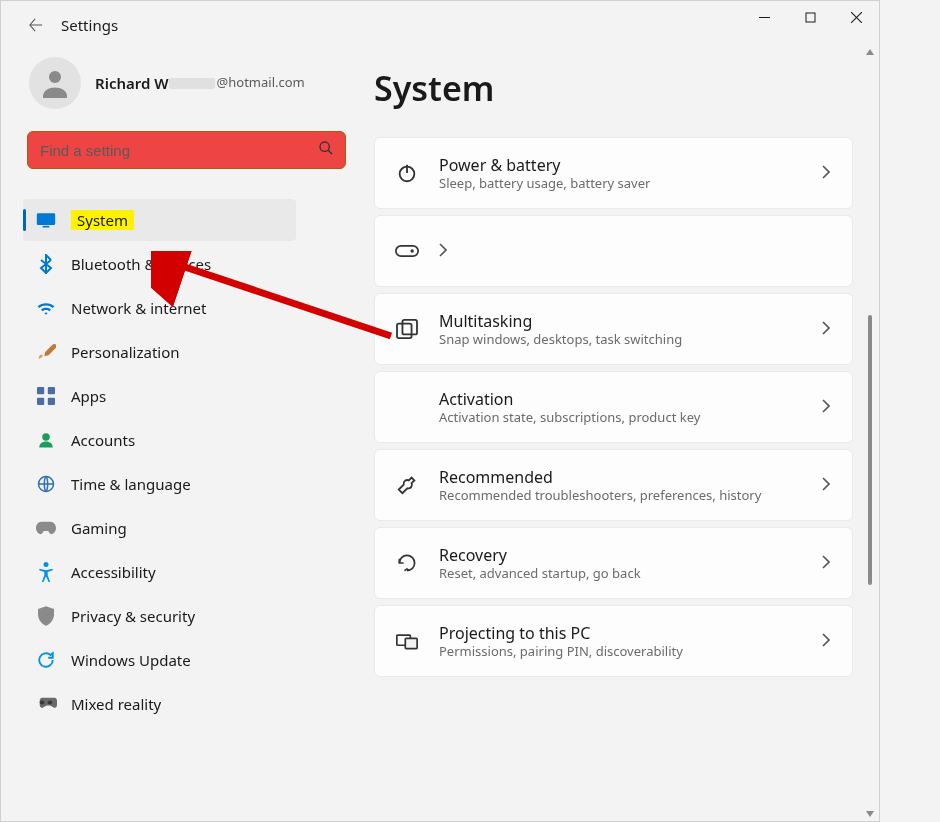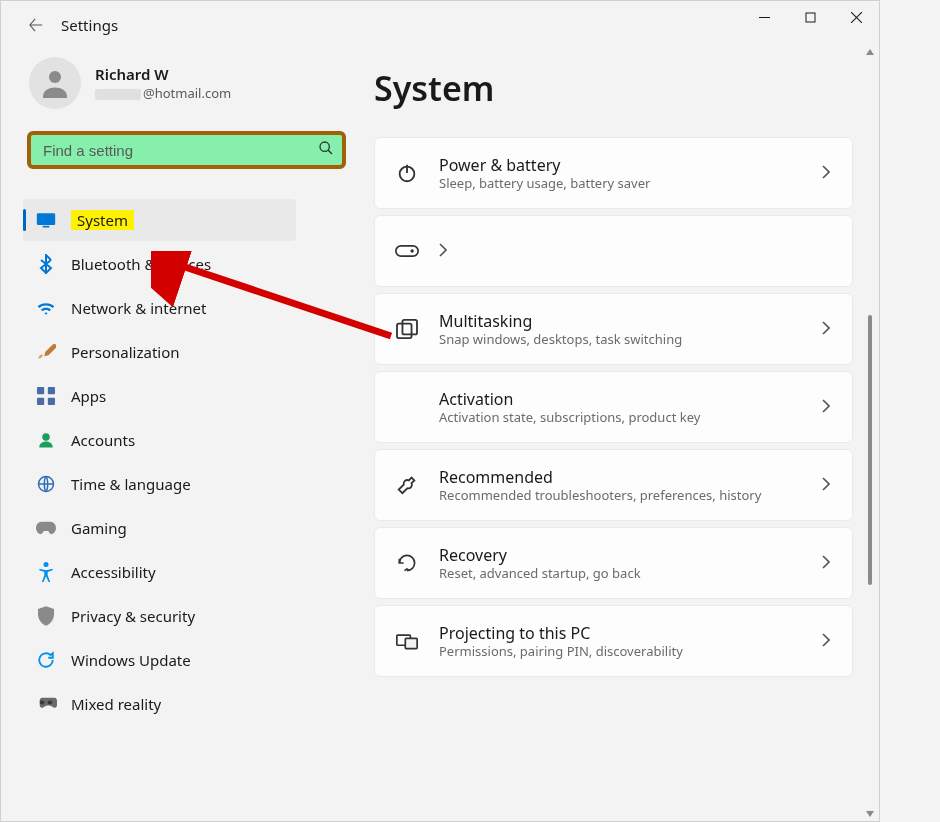--- a/index.html
+++ b/index.html
@@ -8,26 +8,26 @@
 .titlebar { height: 48px; display: flex; align-items: center; padding-left: 24px; }
 .back-btn { width: 22px; height: 22px; display: flex; align-items: center; justify-content: center; margin-right: 14px; color: #555; }
 .title { font-size: 15px; font-weight: 400; color: #1a1a1a; }
 .win-controls { position: absolute; top: 0; right: 0; display: flex; }
 .win-btn { width: 46px; height: 32px; display: flex; align-items: center; justify-content: center; color: #1a1a1a; }
 .content-wrap { display: flex; height: calc(100% - 48px); }
 .sidebar { width: 355px; padding: 8px 6px 0 22px; }
 .profile { display: flex; align-items: center; margin-bottom: 22px; padding-left: 6px; }
 .avatar { width: 52px; height: 52px; border-radius: 50%; background: #e2e2e2; display: flex; align-items: center; justify-content: center; margin-right: 14px; }
 .avatar svg { color: #8a8a8a; }
-.profile-txt { display: flex; flex-direction: column; }
+.profile-txt { display: flex; flex-direction: row; }
 .profile-name { font-size: 15px; font-weight: 600; }
 .profile-email { font-size: 13px; color: #5a5a5a; }
 .profile-email .redact { display: inline-block; width: 46px; height: 11px; background: #e0e0e0; vertical-align: middle; border-radius: 2px; margin-right: 2px; }
 .search-box { position: relative; margin: 0 4px 30px 4px; }
-.search-box input { width: 100%; height: 38px; border: 4px solid #a16207; border-radius: 6px; background: #86efac; padding: 0 40px 0 12px; font-size: 15px; color: #333; outline: none; }
+.search-box input { width: 100%; height: 38px; border: 1px solid #a16207; border-radius: 6px; background: #ef4444; padding: 0 40px 0 12px; font-size: 15px; color: #333; outline: none; }
 .search-box input::placeholder { color: #5a5a5a; }
 .search-box .sicon { position: absolute; right: 12px; top: 50%; transform: translateY(-50%); color: #333; }
 .navlist { list-style: none; }
 .navlist li { position: relative; height: 42px; display: flex; align-items: center; padding-left: 12px; border-radius: 4px; margin: 2px 54px 2px 0; cursor: default; }
 .navlist li.active { background: #e9e9e9; }
 .navlist li.active::before { content: ""; position: absolute; left: 0; top: 10px; bottom: 10px; width: 3px; background: #0067c0; border-radius: 2px; }
 .nav-icon { width: 22px; height: 22px; display: flex; align-items: center; justify-content: center; margin-right: 14px; }
 .nav-label { font-size: 15px; }
 .nav-label.highlight { background: #fff200; padding: 0 6px; }
 .main { flex: 1; padding: 16px 20px 0 18px; position: relative; overflow: hidden; }

